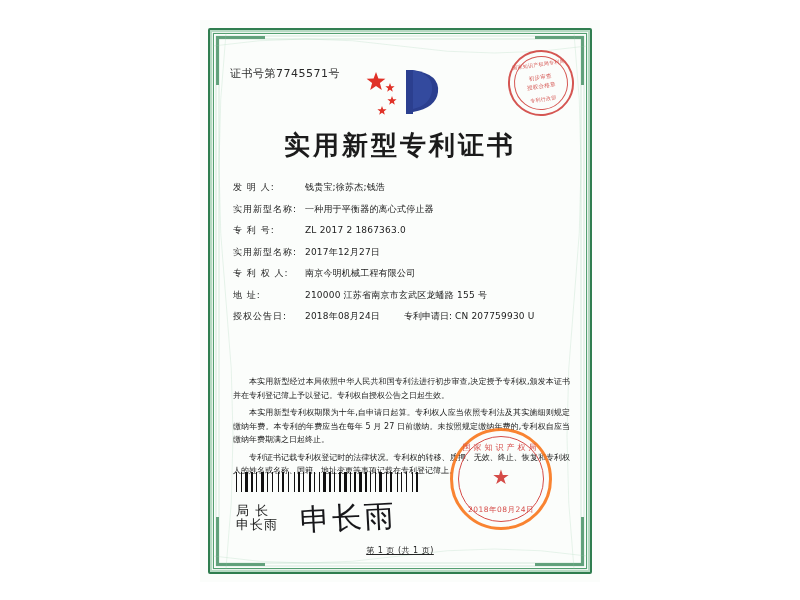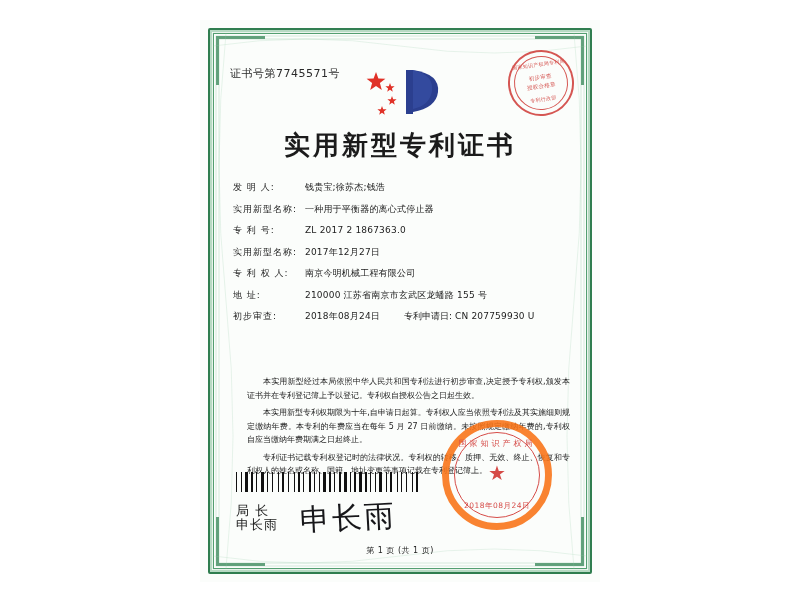--- a/index.html
+++ b/index.html
@@ -166,21 +166,21 @@
   }
   .grant-row .half {
     display: inline-block;
   }
   .grant-row .half.second {
     margin-left: 24px;
   }
 
   .body-text {
     position: absolute;
-    left: 47px;
+    left: 33px;
     right: 30px;
     top: 355px;
     font-size: 8px;
     line-height: 13.5px;
     color: #1c1c1c;
     text-align: justify;
   }
   .body-text p {
     margin: 0 0 4px 0;
     text-indent: 16px;
@@ -222,21 +222,21 @@
     transform: rotate(-3deg);
   }
 
   
   .seal-main {
     position: absolute;
     right: 48px;
     bottom: 52px;
     width: 96px;
     height: 96px;
-    border: 7px solid #f97316;
+    border: 3px solid #f97316;
     border-radius: 50%;
     color: #d0332f;
     opacity: 0.88;
   }
   .seal-main .inner-ring {
     position: absolute;
     left: 5px; top: 5px; right: 5px; bottom: 5px;
     border: 1px solid #d0332f;
     border-radius: 50%;
   }
@@ -268,20 +268,21 @@
 
   .page-footer {
     position: absolute;
     left: 0;
     right: 0;
     bottom: 26px;
     text-align: center;
     font-size: 8px;
     color: #232323;
     letter-spacing: 0.5px;
+    text-decoration: underline;
   }
 </style>
 </head>
 <body>
 
 <div class="page">
 
   <div class="certificate">
 
     <div class="border-band"></div>
@@ -343,21 +344,21 @@
       <div class="field-row">
         <span class="field-label">实用新型名称:</span><span class="field-value">2017年12月27日</span>
       </div>
       <div class="field-row">
         <span class="field-label">专 利 权 人:</span><span class="field-value">南京今明机械工程有限公司</span>
       </div>
       <div class="field-row">
         <span class="field-label">地 址:</span><span class="field-value">210000 江苏省南京市玄武区龙蟠路 155 号</span>
       </div>
       <div class="grant-row">
-        <span class="half"><span class="field-label">初步审查:</span><span class="field-value">2018年08月24日</span></span><span class="half second"><span>专利申请日:</span>&nbsp;<span class="field-value">CN 207759930 U</span></span>
+        <span class="half"><span class="field-label">授权公告日:</span><span class="field-value">2018年08月24日</span></span><span class="half second"><span>专利申请日:</span>&nbsp;<span class="field-value">CN 207759930 U</span></span>
       </div>
     </div>
 
     <div class="body-text">
       <p>本实用新型经过本局依照中华人民共和国专利法进行初步审查,决定授予专利权,颁发本证书并在专利登记簿上予以登记。专利权自授权公告之日起生效。</p>
       <p>本实用新型专利权期限为十年,自申请日起算。专利权人应当依照专利法及其实施细则规定缴纳年费。本专利的年费应当在每年 5 月 27 日前缴纳。未按照规定缴纳年费的,专利权自应当缴纳年费期满之日起终止。</p>
       <p>专利证书记载专利权登记时的法律状况。专利权的转移、质押、无效、终止、恢复和专利权人的姓名或名称、国籍、地址变更等事项记载在专利登记簿上。</p>
     </div>
 
     <div class="barcode" id="barcode">

